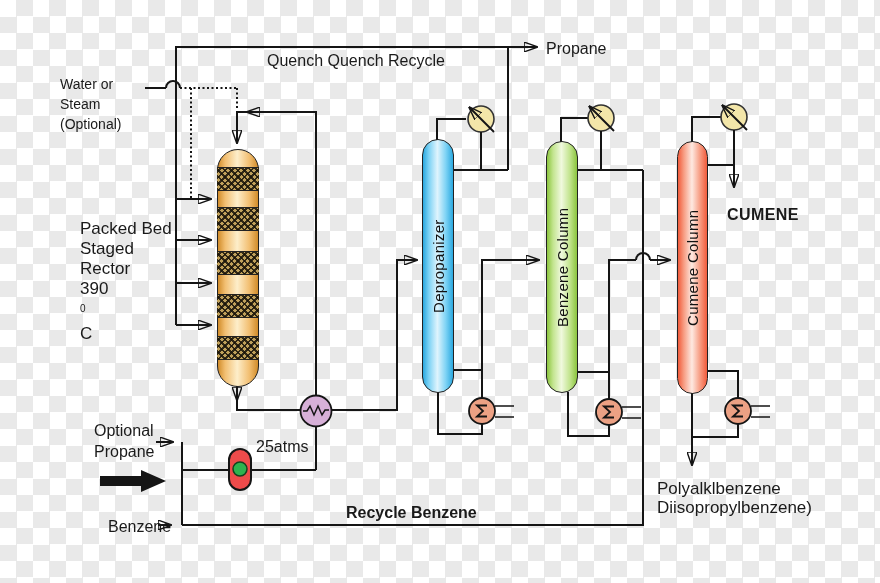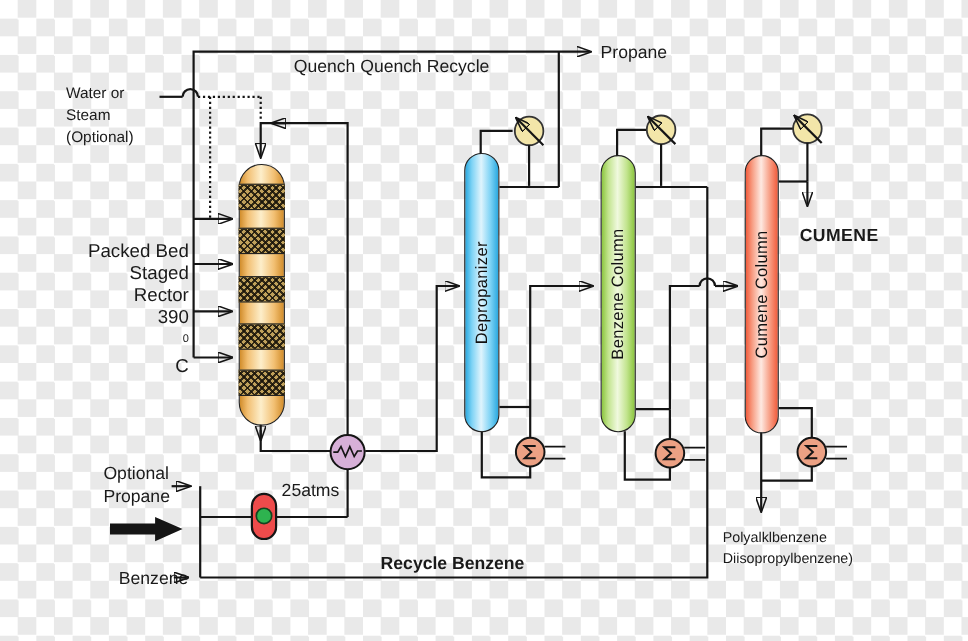--- a/index.html
+++ b/index.html
@@ -22,29 +22,29 @@
     background-color:var(--band-base);
     background-image:repeating-linear-gradient(45deg,rgba(25,20,10,.85) 0 1.8px,transparent 1.8px 4.6px),
                      repeating-linear-gradient(-45deg,rgba(25,20,10,.85) 0 1.8px,transparent 1.8px 4.6px);}
   .depro{left:422px;top:139px;width:32px;height:254px;border-radius:16px;
     background:linear-gradient(90deg,var(--depro-edge) 0%,var(--depro-light) 20%,var(--depro-mid) 48%,var(--depro-light) 76%,var(--depro-edge) 100%);}
   .benz{left:546px;top:141px;width:32px;height:252px;border-radius:16px;
     background:linear-gradient(90deg,var(--benz-edge) 0%,var(--benz-light) 20%,var(--benz-mid) 48%,var(--benz-light) 76%,var(--benz-edge) 100%);}
   .cum{left:677px;top:141px;width:31px;height:253px;border-radius:16px;
     background:linear-gradient(90deg,var(--cum-edge) 0%,var(--cum-light) 20%,var(--cum-mid) 48%,var(--cum-light) 76%,var(--cum-edge) 100%);}
   .lbl-water{left:60px;top:62px;font-size:14px;margin-top:12px;}
-  .lbl-reactor{left:80px;top:219px;font-size:17px;text-align:right;}
+  .lbl-reactor{left:80px;top:219px;font-size:17px;}
   .lbl-quench{left:267px;top:51px;}
   .lbl-propane{left:546px;top:39px;}
   .lbl-propylene{left:94px;top:420px;line-height:21px;}
   .lbl-pressure{left:256px;top:437px;}
   .lbl-benzene{left:108px;top:517px;}
   .lbl-recycle{left:346px;top:503px;font-weight:bold;}
   .lbl-cumene{left:727px;top:205px;letter-spacing:.4px;font-weight:bold;}
-  .lbl-poly{left:657px;top:479px;font-size:13px;line-height:19px;}
+  .lbl-poly{left:657px;top:479px;font-size:17px;line-height:19px;}
   sup{font-size:10px;}
 </style>
 </head>
 <body>
 
 <div class="canvas">
 
   <svg class="pipes" width="880" height="583" viewBox="0 0 880 583">
     <defs>
       <marker id="arr" viewBox="0 0 10 7" markerWidth="7" markerHeight="5" refX="8.5" refY="3.5" orient="auto" markerUnits="strokeWidth">

